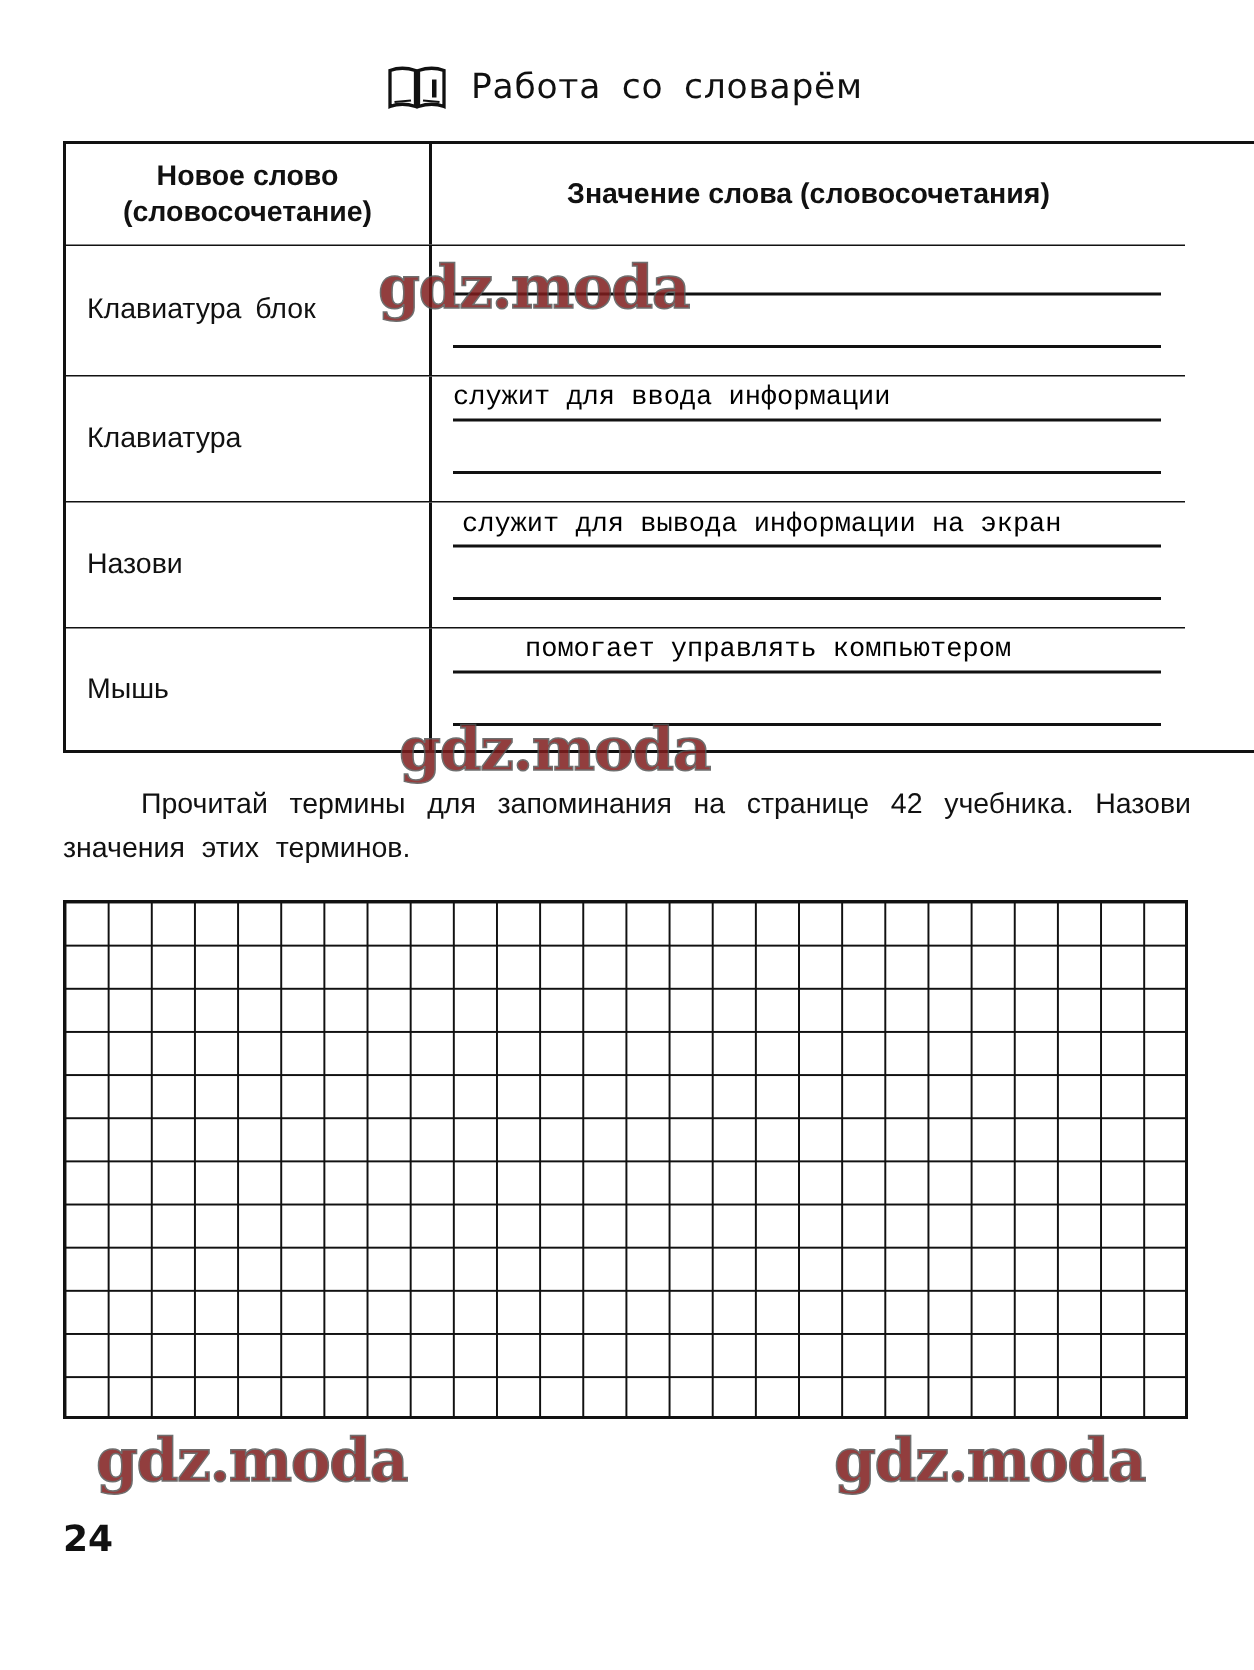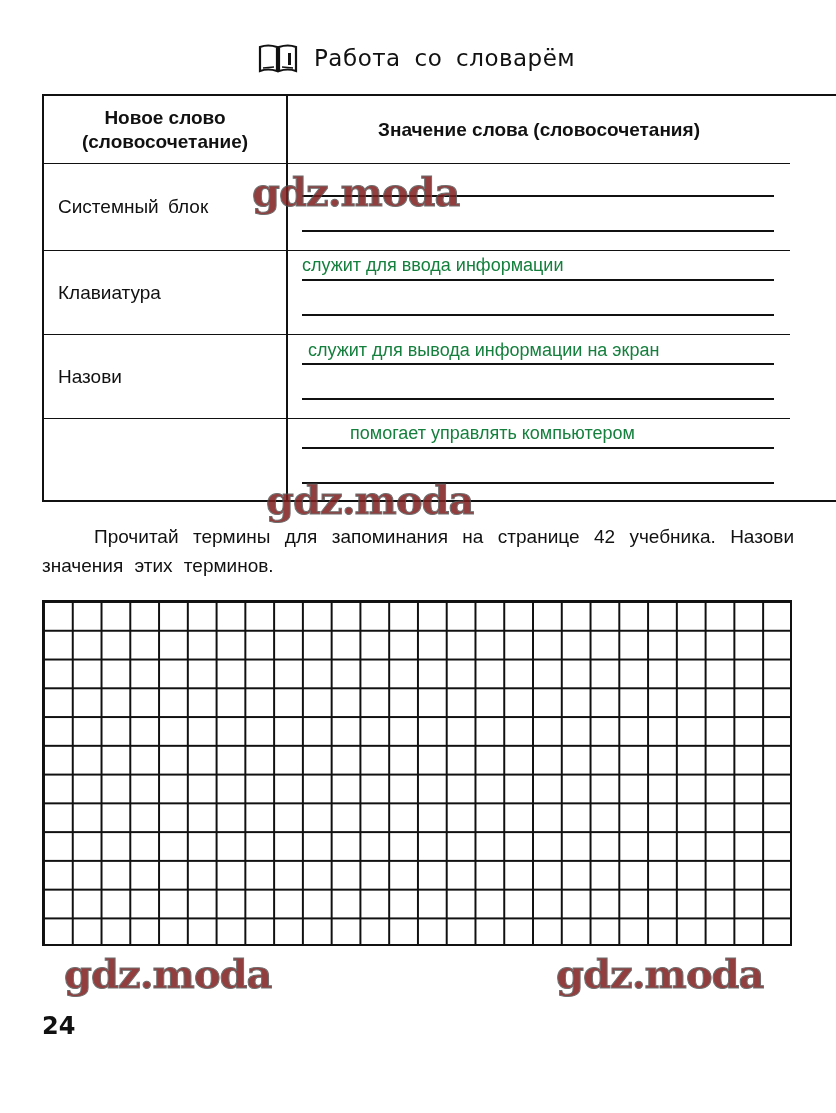--- a/index.html
+++ b/index.html
@@ -14,21 +14,21 @@
     .row { position: absolute; left: 0; width: 746px; border-bottom: 1.5px solid #111; box-sizing: border-box; }
     .row.last { border-bottom: none; }
     .divider { position: absolute; left: 242px; top: 0; width: 1.5px; height: 100%; background: #111; }
     .hcell { position: absolute; top: 0; height: 100%; display: flex; align-items: center; justify-content: center;
              text-align: center; font-weight: bold; font-size: 19px; line-height: 24px; }
     .hcell.left { left: 0; width: 242px; }
     .hcell.right { left: 244px; width: 502px; }
     .term { position: absolute; left: 14px; top: 0; height: 100%; display: flex; align-items: center;
             font-size: 19px; word-spacing: 4px; }
     .wline { position: absolute; left: 258px; width: 472px; height: 2px; background: #111; }
-    .answer { position: absolute; left: 258px; font-family: Liberation Sans, sans-serif; font-size: 18px; color: #15803d; }
+    .answer { position: absolute; left: 258px; font-family: Liberation Mono, monospace; font-size: 18px; color: #000000; }
 
     .watermark { position: absolute; font-family: "DejaVu Serif", serif; font-weight: bold; font-size: 40px;
                  color: #7f1d1d; -webkit-text-stroke: 1px #555; letter-spacing: -1px; opacity: 0.85; }
 
     .instr { position: absolute; left: 42px; top: 522px; width: 752px; font-size: 19px; line-height: 29px;
              text-align: justify; word-spacing: 6px; }
     .instr .indent { display: inline-block; width: 52px; }
 
     .grid { position: absolute; left: 42px; top: 600px; width: 750px; height: 346px;
             border: 2px solid #111; box-sizing: border-box;
@@ -56,21 +56,21 @@
 </div>
 
 <div class="table">
   <div class="row" style="top:0;height:68px;">
     <div class="hcell left">Новое слово (словосочетание)</div>
     <div class="divider"></div>
     <div class="hcell right">Значение слова (словосочетания)</div>
   </div>
 
   <div class="row" style="top:68px;height:87px;">
-    <div class="term">Системный блок</div>
+    <div class="term">Клавиатура блок</div>
     <div class="divider"></div>
     <div class="answer" style="top:6px;"></div>
     <div class="wline" style="top:31px;"></div>
     <div class="wline" style="top:66px;"></div>
   </div>
 
   <div class="row" style="top:155px;height:84px;">
     <div class="term">Клавиатура</div>
     <div class="divider"></div>
     <div class="answer" style="top:4px;">служит для ввода информации</div>
@@ -80,20 +80,21 @@
 
   <div class="row" style="top:239px;height:84px;">
     <div class="term">Назови</div>
     <div class="divider"></div>
     <div class="answer" style="top:5px;left:264px;">служит для вывода информации на экран</div>
     <div class="wline" style="top:28px;"></div>
     <div class="wline" style="top:63px;"></div>
   </div>
 
   <div class="row last" style="top:323px;height:81px;">
+    <div class="term">Мышь</div>
     <div class="divider"></div>
     <div class="answer" style="top:4px;margin-left:48px;">помогает управлять компьютером</div>
     <div class="wline" style="top:28px;"></div>
     <div class="wline" style="top:63px;"></div>
   </div>
 </div>
 
 <div class="instr"><span class="indent"></span><span>Прочитай термины для запоминания на странице 42 учебника. Назови значения этих терминов.</span></div>
 
 <div class="grid"></div>

